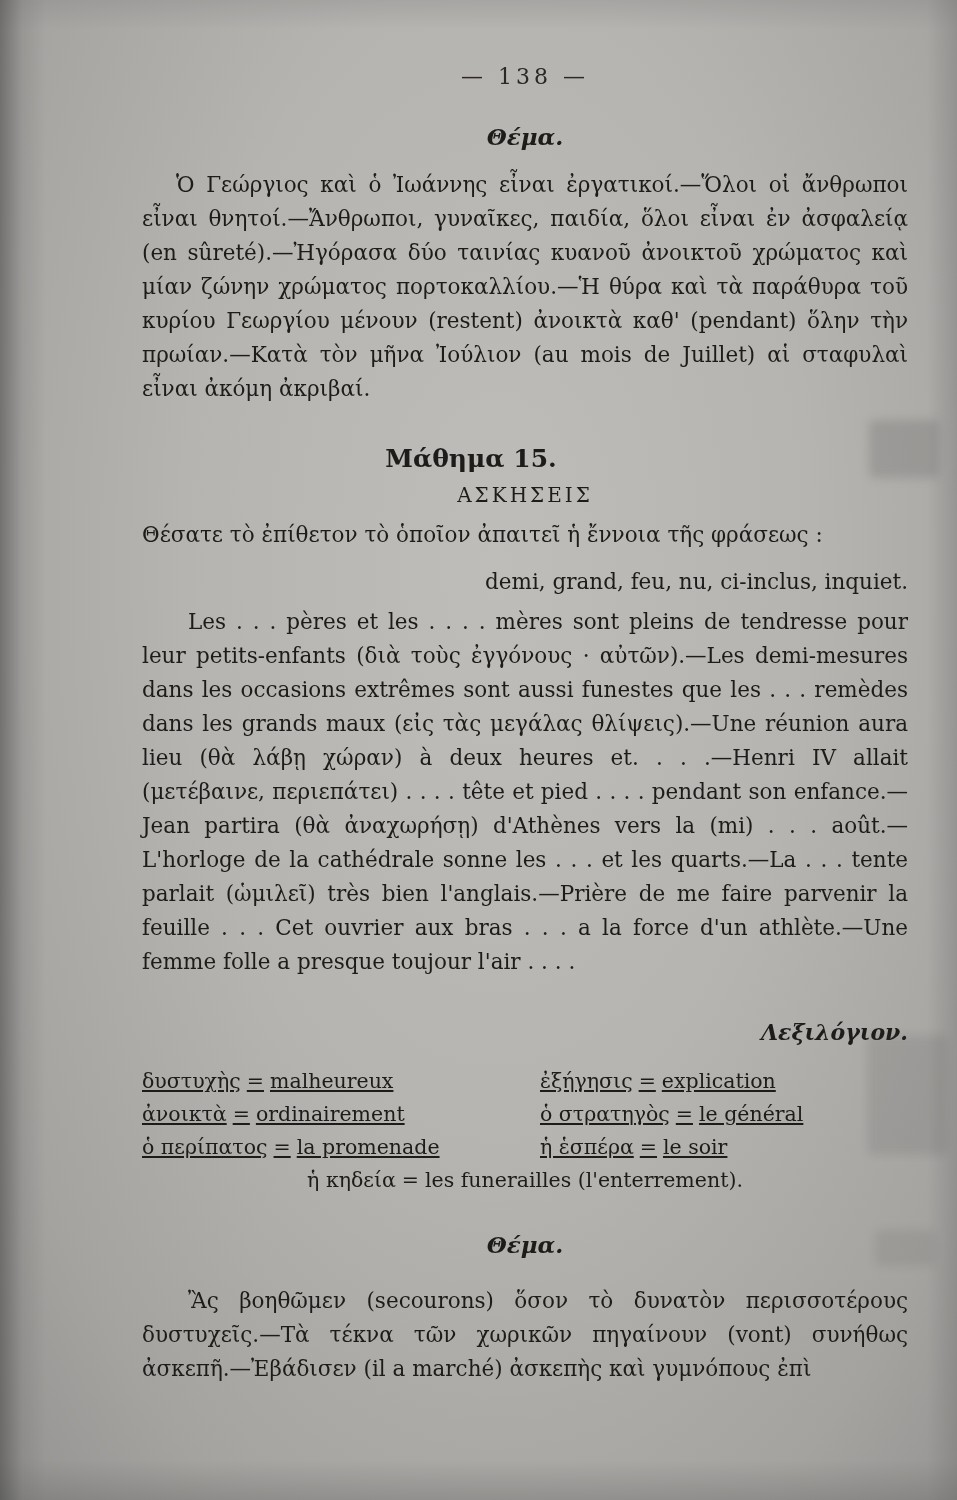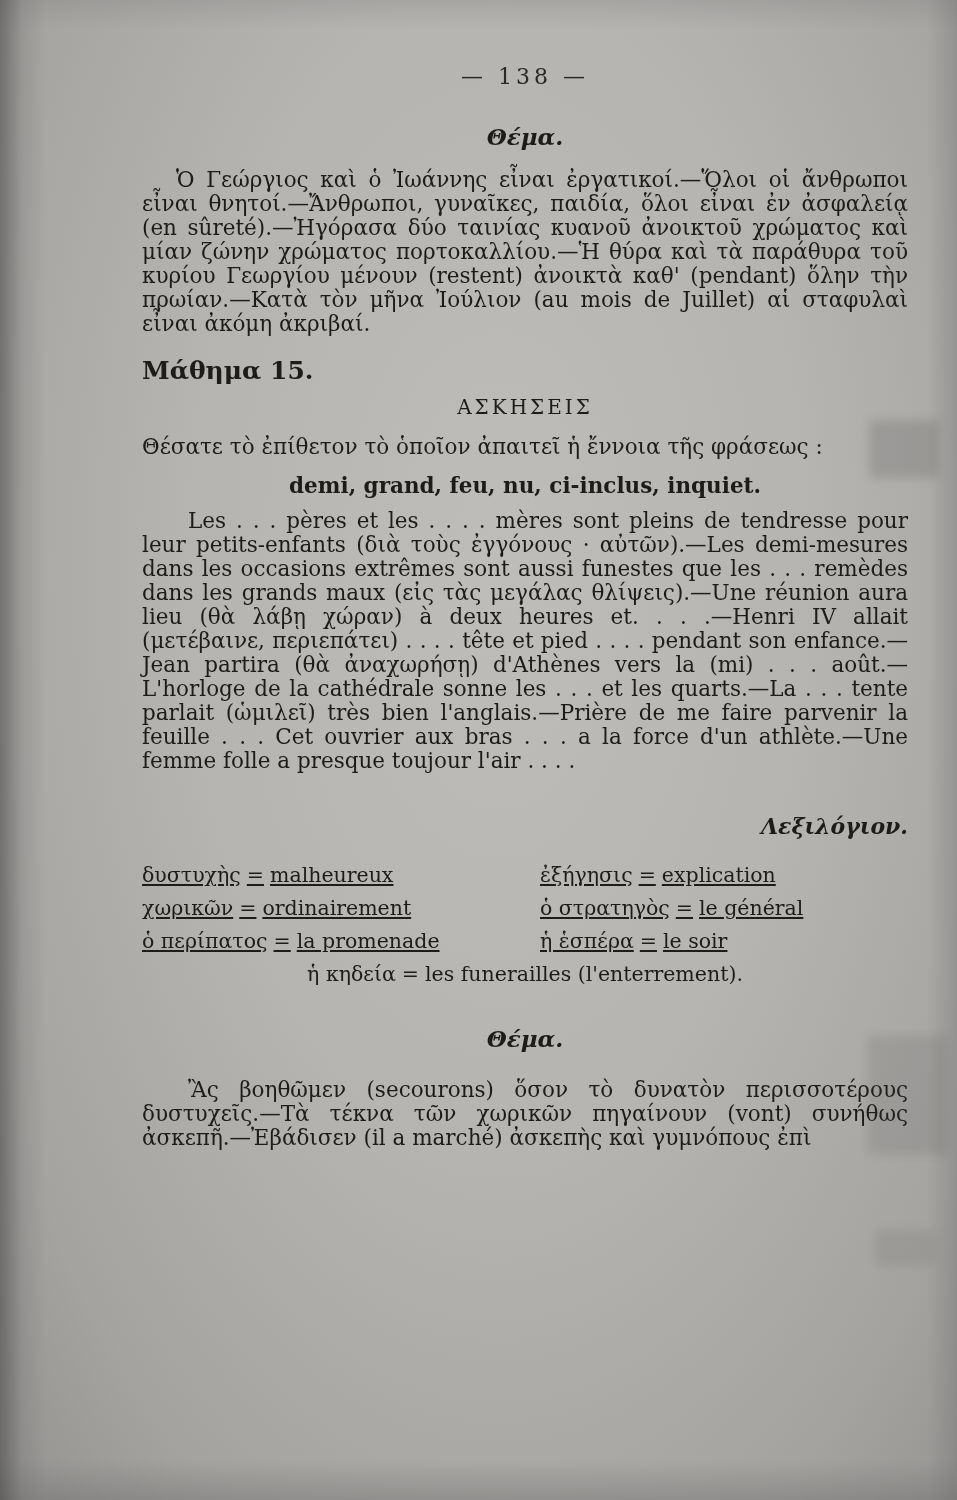--- a/index.html
+++ b/index.html
@@ -34,51 +34,50 @@
   h2.thema {
     text-align: center;
     font-size: 23px;
     font-weight: bold;
     font-style: italic;
     margin: 0 0 18px 0;
   }
   p.body-para {
     margin: 0;
     font-size: 21.5px;
-    line-height: 24px;
+    line-height: 34px;
     text-align: justify;
     text-justify: inter-word;
   }
   p.indent-sm { text-indent: 34px; }
   p.indent-lg { text-indent: 46px; }
   h2.lesson-title {
-    text-align: left;
+    text-align: center;
     padding-right: 108px;
     font-size: 25px;
     font-weight: bold;
-    margin: 20px 0 10px 0;
+    margin: 38px 0 10px 0;
   }
   .askiseis {
     text-align: center;
     font-size: 20px;
     letter-spacing: 3px;
     margin: 0 0 12px 0;
   }
   p.instruction {
     margin: 0 0 4px 0;
     font-size: 21.5px;
     line-height: 32px;
     text-align: justify;
   }
   .word-list {
-    text-align: center;
+    text-align: right;
     font-size: 21.5px;
     line-height: 30px;
-    margin: 8px 0 8px 0;
-    font-weight: bold;
+    margin: 16px 0 8px 0;
   }
   h3.lexilogion {
     text-align: right;
     font-size: 22px;
     font-weight: bold;
     font-style: italic;
     margin: 40px 0 20px 0;
   }
   .vocab {
     display: flex;
@@ -133,21 +132,21 @@
   <p class="body-para indent-lg">Les . . . pères et les . . . . mères sont pleins de tendresse pour leur petits-enfants (διὰ τοὺς ἐγγόνους · αὐτῶν).—Les demi-mesures dans les occasions extrêmes sont aussi funestes que les . . . remèdes dans les grands maux (εἰς τὰς μεγάλας θλίψεις).—Une réunion aura lieu (θὰ λάβῃ χώραν) à deux heures et. . . .—Henri IV allait (μετέβαινε, περιεπάτει) . . . . tête et pied . . . . pendant son enfance.—Jean partira (θὰ ἀναχωρήσῃ) d'Athènes vers la (mi) . . . août.—L'horloge de la cathédrale sonne les . . . et les quarts.—La . . . tente parlait (ὡμιλεῖ) très bien l'anglais.—Prière de me faire parvenir la feuille . . . Cet ouvrier aux bras . . . a la force d'un athlète.—Une femme folle a presque toujour l'air . . . .</p>
 
   <h3 class="lexilogion">Λεξιλόγιον.</h3>
 
   <div class="vocab">
     <div class="vocab-col-left">
       <div class="vocab-row">
         <span>δυστυχὴς</span><span class="eq">=</span><span>malheureux</span>
       </div>
       <div class="vocab-row">
-        <span>χωρικῶν</span><span class="eq">=</span><span>ordinairement</span>
+        <span>ἀνοικτὰ</span><span class="eq">=</span><span>ordinairement</span>
       </div>
       <div class="vocab-row">
         <span>ὁ περίπατος</span><span class="eq">=</span><span>la promenade</span>
       </div>
     </div>
     <div class="vocab-col-right">
       <div class="vocab-row">
         <span>ἐξήγησις</span><span class="eq">=</span><span>explication</span>
       </div>
       <div class="vocab-row">

